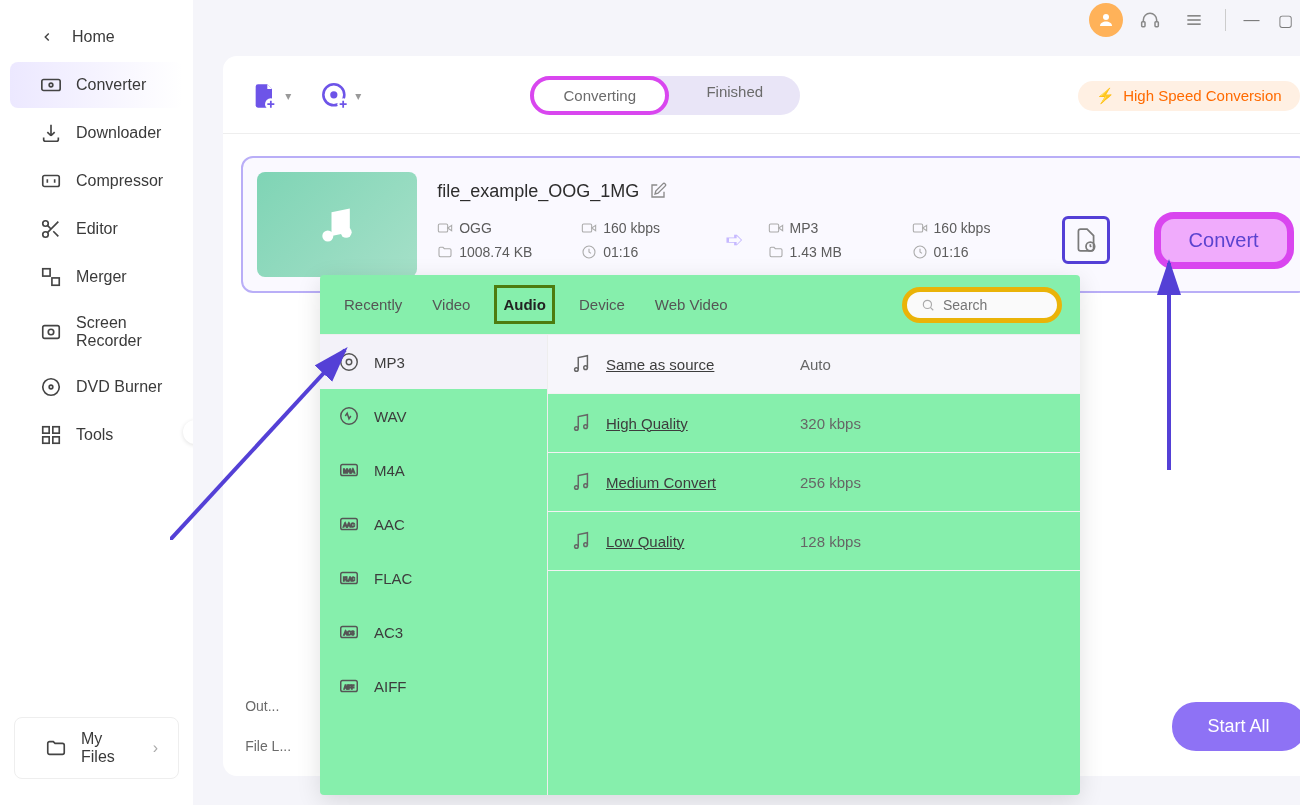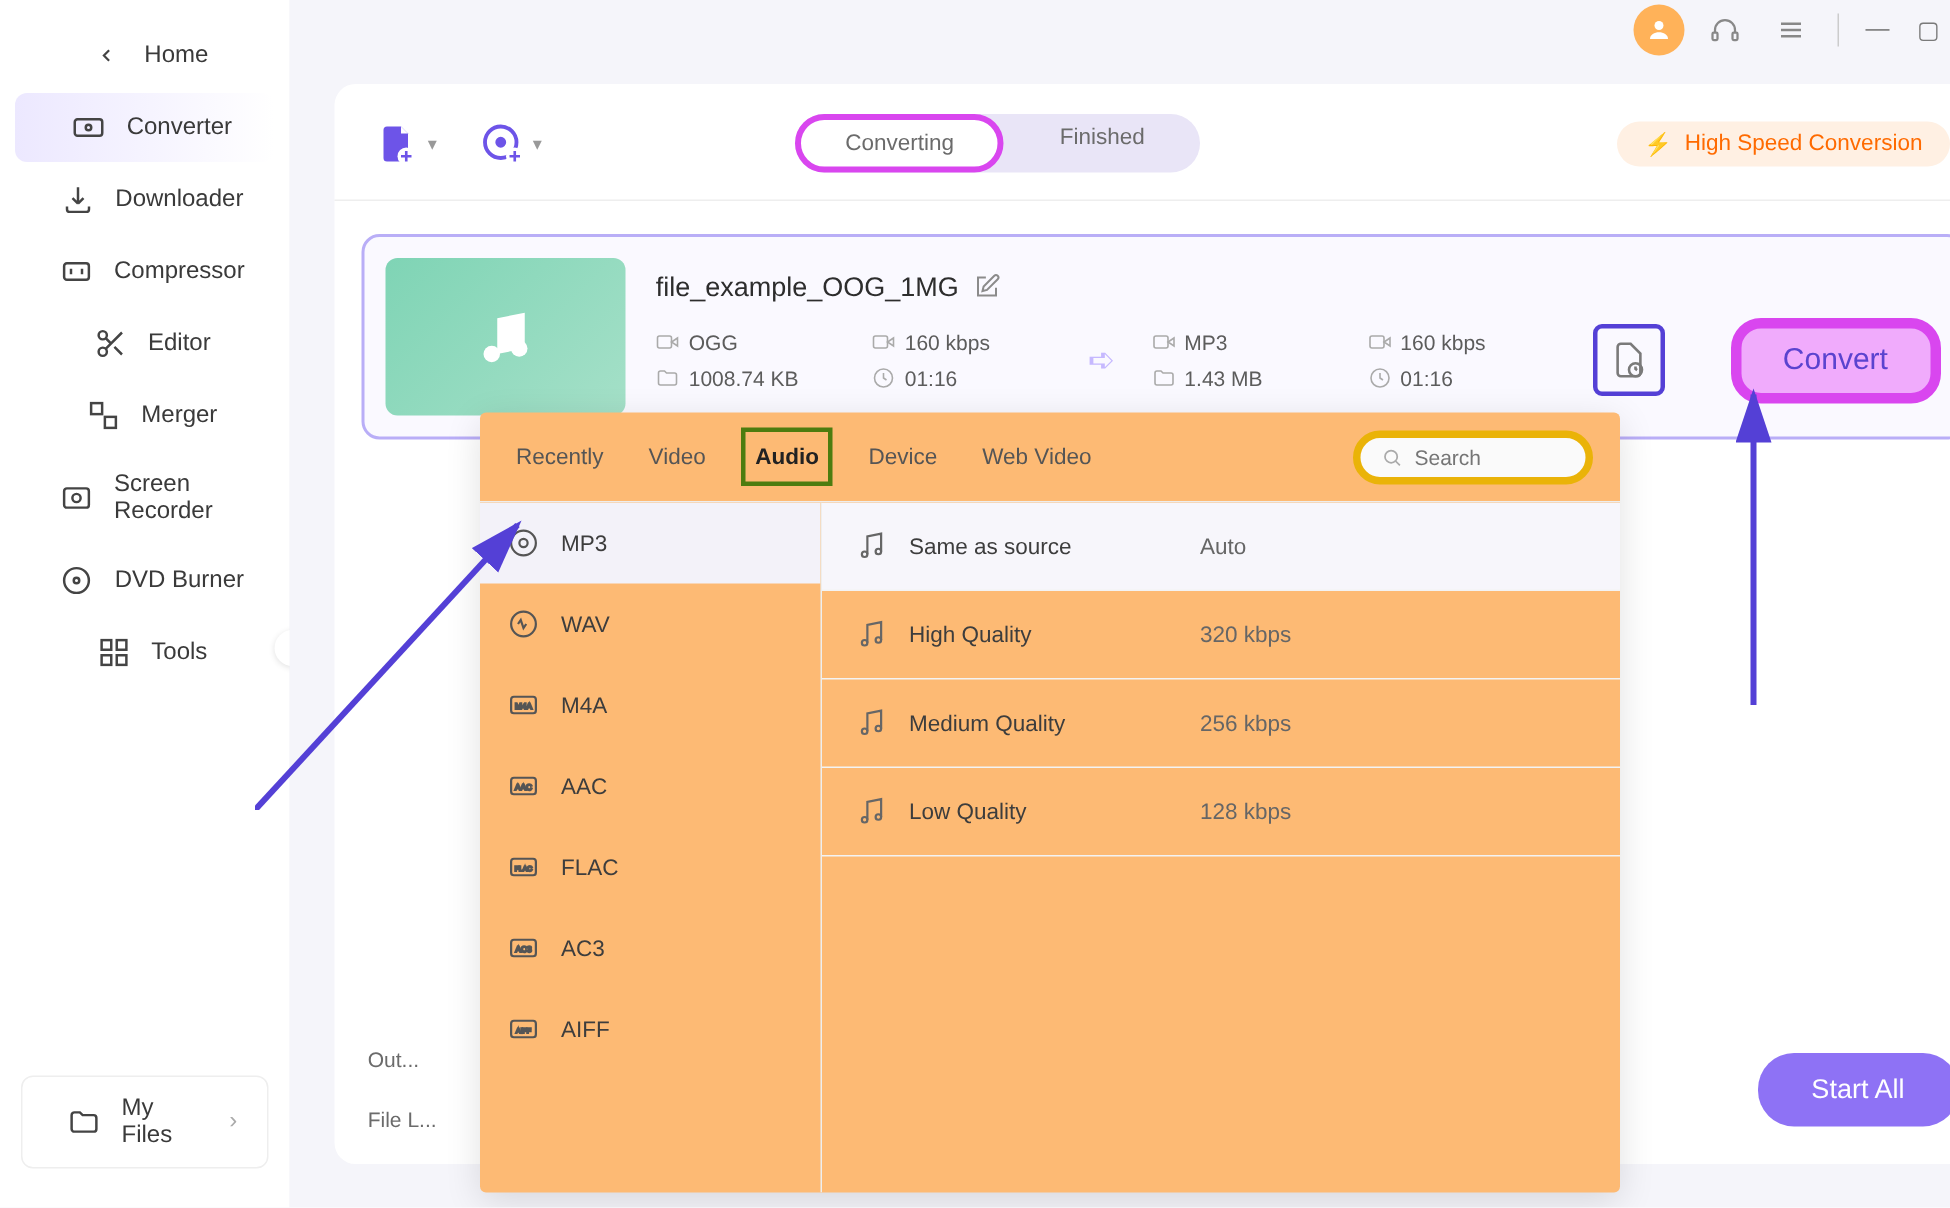--- a/index.html
+++ b/index.html
@@ -1,21 +1,21 @@
 <!DOCTYPE html>
 <html><head>
 <meta charset="utf-8">
 <style>
 * { margin: 0; padding: 0; box-sizing: border-box; font-family: -apple-system, BlinkMacSystemFont, "Segoe UI", Arial, sans-serif; }
 body { width: 1300px; height: 805px; background: #f5f5fa; display: flex; overflow: hidden; position: relative; }
 
 
 .sidebar { width: 235px; background: #fff; display: flex; flex-direction: column; padding: 12px 0; position: relative; }
 .sidebar-top { flex: 1; }
-.sidebar-item { display: flex; align-items: center; gap: 14px; padding: 12px 20px 12px 30px; font-size: 16px; color: #3a3a3a; cursor: pointer; margin: 2px 10px; border-radius: 8px; justify-content: center; }
+.sidebar-item { display: flex; align-items: center; gap: 14px; padding: 12px 20px 12px 30px; font-size: 16px; color: #3a3a3a; cursor: pointer; margin: 2px 10px; border-radius: 8px; }
 .sidebar-item.active { background: linear-gradient(90deg, #ece8ff 0%, #fff 100%); font-weight: 500; }
 .sidebar-item .icon { width: 22px; height: 22px; display: inline-flex; align-items: center; justify-content: center; color: #444; }
 .sidebar-home { padding-left: 26px; }
 .sidebar-bottom { border: 1px solid #eee; margin: 0 14px 14px; border-radius: 8px; }
 .collapse-handle { position: absolute; top: 420px; right: -14px; width: 24px; height: 24px; background: #fff; border-radius: 50%; box-shadow: 0 1px 4px rgba(0,0,0,0.12); display: flex; align-items: center; justify-content: center; cursor: pointer; font-size: 12px; color: #888; }
 
 
 .main { flex: 1; display: flex; flex-direction: column; background: #f5f5fa; position: relative; }
 .titlebar { height: 40px; display: flex; align-items: center; justify-content: flex-end; gap: 10px; padding: 0 16px; }
 .titlebar .tb-icon { width: 34px; height: 34px; display: inline-flex; align-items: center; justify-content: center; color: #888; cursor: pointer; border-radius: 50%; }
@@ -49,36 +49,36 @@
 .meta-ic { width: 16px; height: 16px; color: #aaa; }
 .arrow-sep { color: #c6b9ff; font-size: 22px; }
 .settings-btn { width: 48px; height: 48px; border: 3px solid #5440d6; border-radius: 6px; display: flex; align-items: center; justify-content: center; color: #7a7a7a; cursor: pointer; margin-left: 6px; }
 .convert-btn { border: 7px solid #d946ef; color: #5b43cf; background: #f0abfc; padding: 10px 28px; border-radius: 20px; font-size: 20px; cursor: pointer; margin-left: 20px; }
 
 
 .footer { margin-top: auto; padding: 12px 22px 22px; display: flex; align-items: center; justify-content: space-between; font-size: 14px; color: #6b6b6b; }
 .start-all { background: #8e72f5; color: #fff; border: none; padding: 14px 36px; border-radius: 24px; font-size: 18px; cursor: pointer; }
 
 
-.popover { position: absolute; top: 275px; left: 320px; width: 760px; height: 520px; background: #fdba74; box-shadow: 0 6px 24px rgba(0,0,0,0.12); border-radius: 4px; display: flex; flex-direction: column; z-index: 50; }
+.popover { position: absolute; top: 275px; left: 320px; width: 760px; height: 520px; background: #86efac; box-shadow: 0 6px 24px rgba(0,0,0,0.12); border-radius: 4px; display: flex; flex-direction: column; z-index: 50; }
 .popover-tabs { display: flex; align-items: center; padding: 10px 18px; gap: 18px; border-bottom: 1px solid #eee; }
 .pt { font-size: 15px; color: #555; padding: 8px 6px; cursor: pointer; }
 .pt.active { border: 3px solid #4d7c0f; font-weight: 600; color: #222; }
 .search-box { margin-left: auto; display: flex; align-items: center; gap: 8px; border: 5px solid #eab308; border-radius: 18px; padding: 5px 14px; width: 160px; color: #aaa; font-size: 14px; background: #fafafa; }
 .search-box input { border: none; outline: none; background: transparent; width: 100%; font-size: 14px; color: #333; }
 .popover-body { flex: 1; display: flex; overflow: hidden; }
 .fmt-list { width: 228px; border-right: 1px solid #eee; overflow-y: auto; }
 .fmt-item { display: flex; align-items: center; gap: 14px; padding: 16px 18px; font-size: 15px; color: #3d3d3d; cursor: pointer; }
 .fmt-item.active { background: #f3f2f9; }
 .fmt-ic { width: 22px; height: 22px; color: #555; }
 .q-list { flex: 1; overflow-y: auto; }
 .q-item { display: flex; align-items: center; gap: 14px; padding: 18px 22px; border-bottom: 1px solid #f3f3f3; font-size: 15px; color: #3d3d3d; cursor: pointer; }
 .q-item.first { background: #f7f6fb; }
 .q-ic { width: 22px; height: 22px; color: #666; }
-.q-name { width: 180px; }
+.q-name { width: 180px; text-decoration: underline; }
 .q-rate { color: #666; }
 
 
 .ann-arrow { position: absolute; z-index: 100; }
 svg { display: block; }
 </style>
 </head>
 <body>
 
 <div class="sidebar">
@@ -469,21 +469,21 @@
           <span class="q-rate">320 kbps</span>
         </div>
       <div class="q-item">
           <span class="q-ic">
             <svg width="22" height="22" viewBox="0 0 24 24" fill="none" stroke="currentColor" stroke-width="1.6">
               <path d="M9 18V5l10-2v13"></path>
               <circle cx="7" cy="18" r="2"></circle>
               <circle cx="17" cy="16" r="2"></circle>
             </svg>
           </span>
-          <span class="q-name">Medium Quality</span>
+          <span class="q-name">Medium Convert</span>
           <span class="q-rate">256 kbps</span>
         </div>
       <div class="q-item">
           <span class="q-ic">
             <svg width="22" height="22" viewBox="0 0 24 24" fill="none" stroke="currentColor" stroke-width="1.6">
               <path d="M9 18V5l10-2v13"></path>
               <circle cx="7" cy="18" r="2"></circle>
               <circle cx="17" cy="16" r="2"></circle>
             </svg>
           </span>

